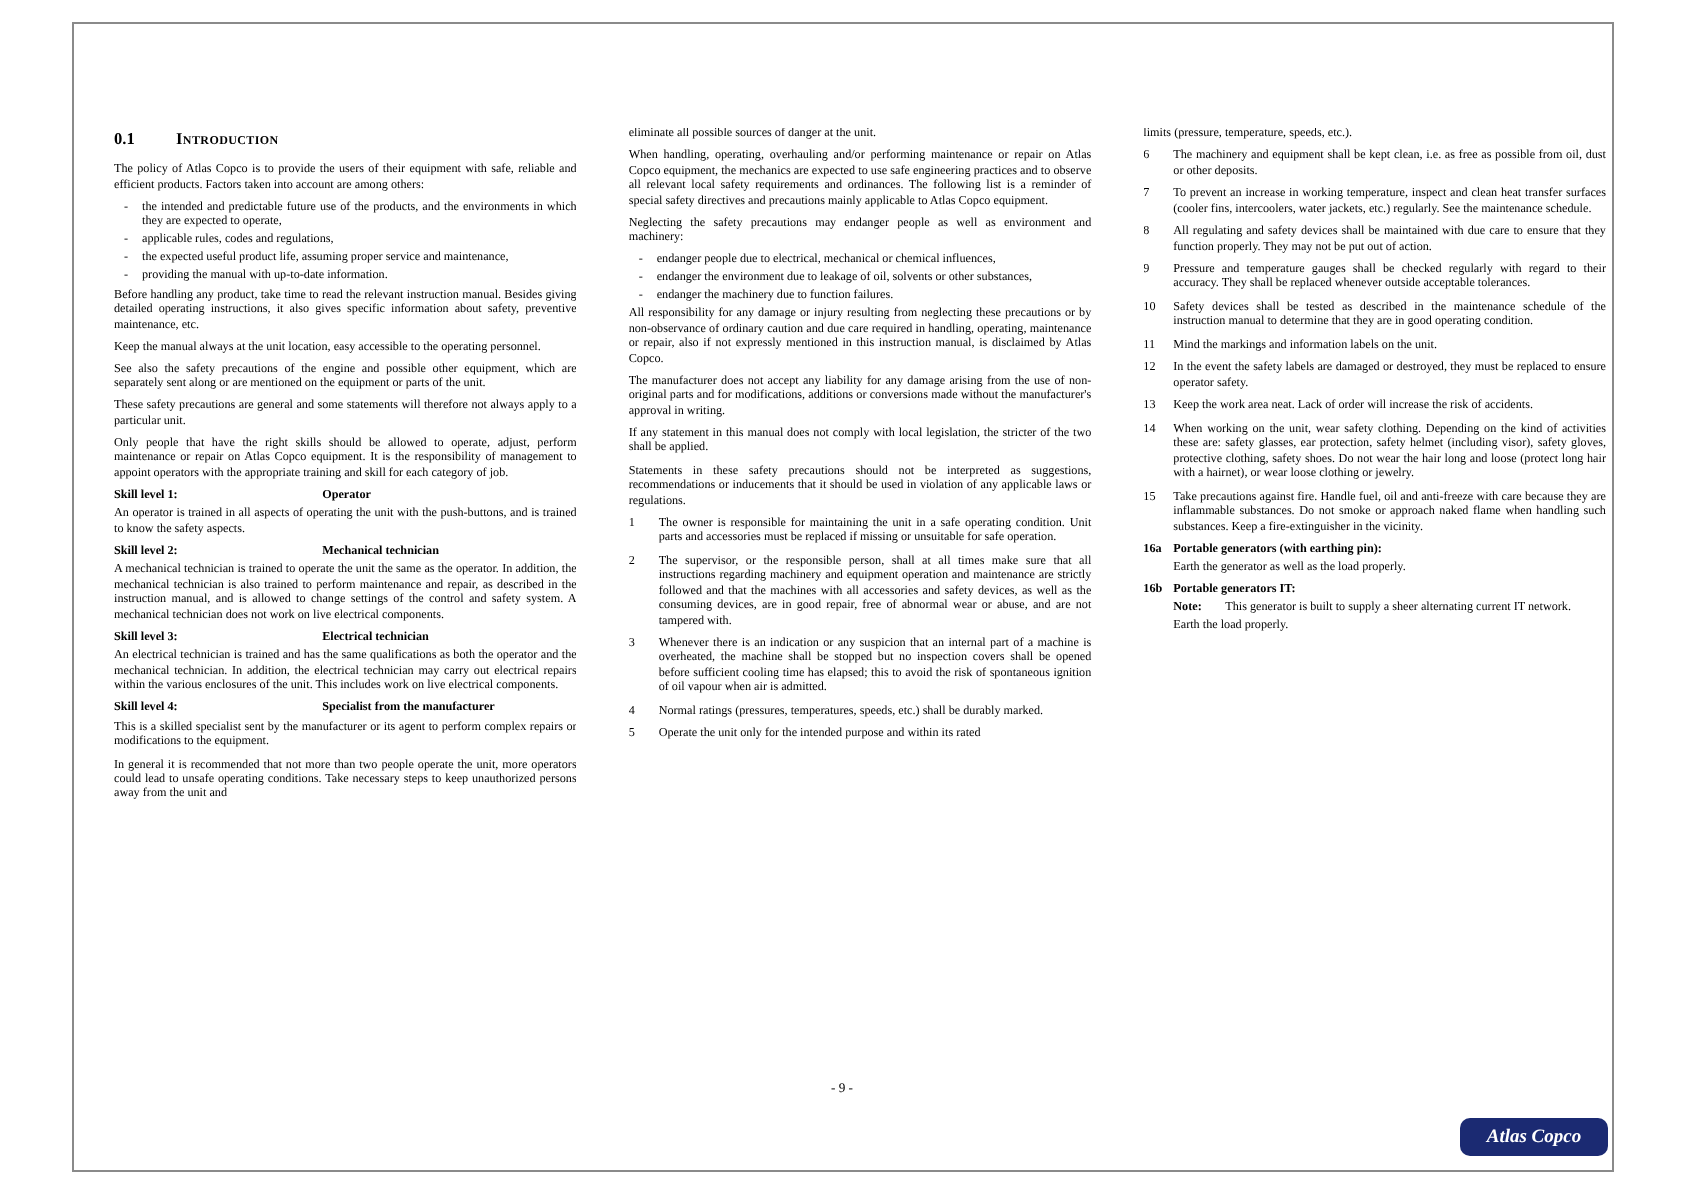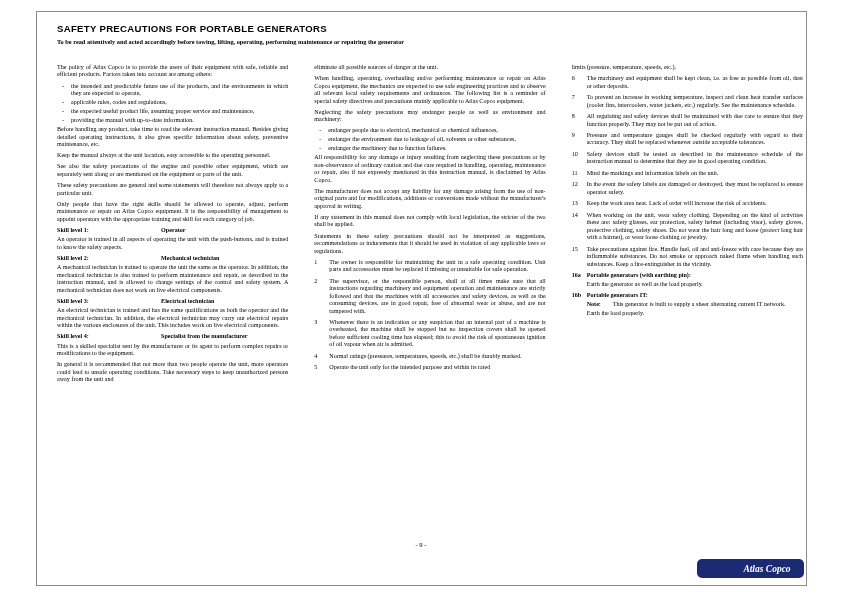--- a/index.html
+++ b/index.html
@@ -33,40 +33,39 @@
   .numitem .ntext{flex:1;}
   .numitem.bold{font-weight:700;margin-bottom:1.5px;}
   .subline{margin:0 0 3.6px 15px;}
   .noteline{display:flex;margin:0 0 1.5px 15px;text-align:left;}
   .note-label{flex:none;width:26px;font-weight:700;}
   .footer-pagenum{position:absolute;left:0;right:0;top:541px;text-align:center;font-size:6.6px;}
   .logo{
     position:absolute;right:38px;bottom:17px;width:74px;height:19px;
     border-radius:5px;display:flex;align-items:center;justify-content:center;
     background:#1b2a72;
-    padding-left:33px;
   }
   .logo-text{
     font-family:"Liberation Serif",serif;font-style:italic;font-weight:700;
     font-size:9.5px;color:#fff;white-space:nowrap;
   }
 </style>
 </head>
 <body>
 
 <div class="page">
   <div class="frame"></div>
 
-  <div class="header">
-    <div class="doc-title">SAFETY PRECAUTIONS FOR PORTABLE GENERATORS</div>
-    <div class="doc-subtitle">To be read attentively and acted accordingly before towing, lifting, operating, performing maintenance or repairing the generator</div>
-  </div>
 
   <div class="columns">
     <div class="col">
+        <div class="sec-heading">
+          <span class="sec-num">0.1</span>
+          <span class="sec-title">Introduction</span>
+        </div>
         <p class="para">The policy of Atlas Copco is to provide the users of their equipment with safe, reliable and efficient products. Factors taken into account are among others:</p>
         <div class="bullet">
           <span class="marker">-</span>
           <span class="btext">the intended and predictable future use of the products, and the environments in which they are expected to operate,</span>
         </div>
         <div class="bullet">
           <span class="marker">-</span>
           <span class="btext">applicable rules, codes and regulations,</span>
         </div>
         <div class="bullet">

